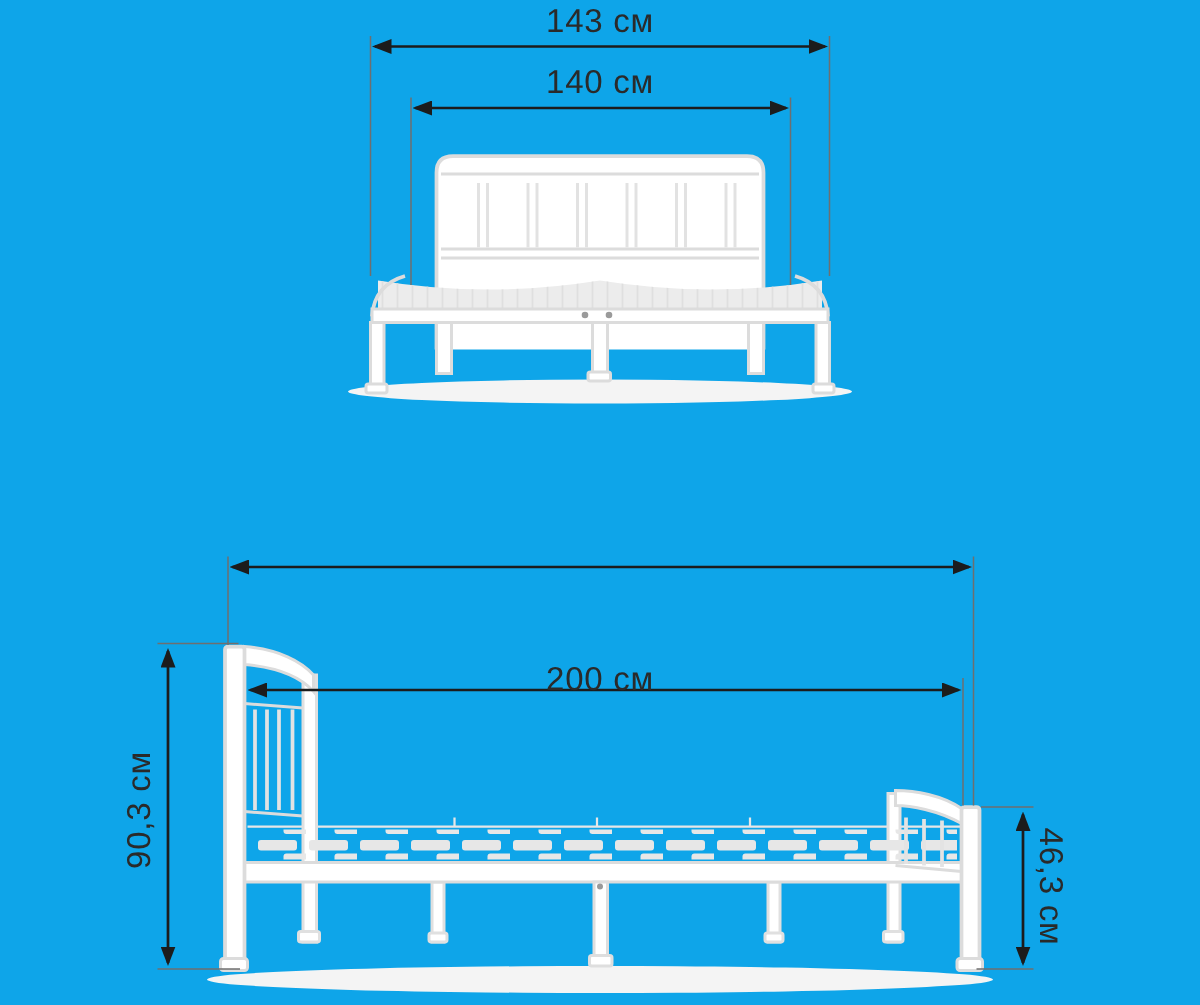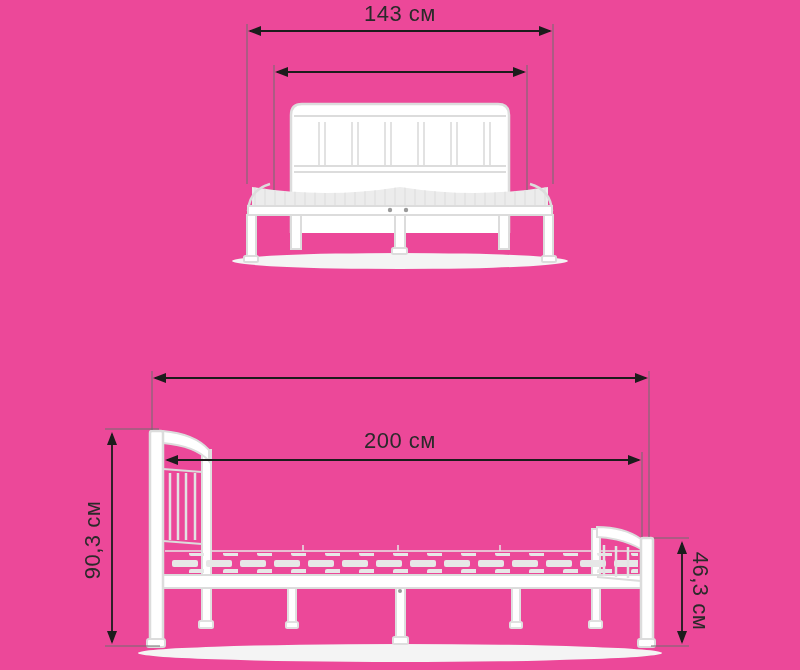--- a/index.html
+++ b/index.html
@@ -1,17 +1,17 @@
 <!DOCTYPE html>
 <html><head>
 <meta charset="utf-8">
 <style>
   html,body{margin:0;padding:0;background:#fff;}
   #canvas{
-    position:relative;width:800px;height:670px;background:#ec4899;
+    position:relative;width:800px;height:670px;background:#0ea5e9;
     font-family:"Liberation Sans","DejaVu Sans",sans-serif;overflow:hidden;
   }
   #artwork{position:absolute;left:0;top:0;}
   .dim-label{
     position:absolute;font-size:22px;color:#2a2a2a;letter-spacing:.5px;
     text-align:center;white-space:nowrap;line-height:26px;
   }
   .dim-label.vert-left{transform:rotate(-90deg);transform-origin:center center;}
   .dim-label.vert-right{transform:rotate(90deg);transform-origin:center center;}
 </style>
@@ -149,20 +149,21 @@
         <line x1="155" y1="378" x2="646" y2="378" marker-start="url(#arrow)" marker-end="url(#arrow)"></line>
         <line x1="167" y1="460" x2="639" y2="460" marker-start="url(#arrow)" marker-end="url(#arrow)"></line>
         <line x1="112" y1="434" x2="112" y2="642" marker-start="url(#arrow)" marker-end="url(#arrow)"></line>
         <line x1="682" y1="543" x2="682" y2="642" marker-start="url(#arrow)" marker-end="url(#arrow)"></line>
       </g>
     </g>
   </svg>
 
   <div class="dim-label" style="left:300px;top:1px;width:200px;">143 см</div>
 
+  <div class="dim-label" style="left:300px;top:42px;width:200px;">140 см</div>
 
 
-  <div class="dim-label" style="left:300px;top:428px;width:200px;">200 см</div>
+  <div class="dim-label" style="left:300px;top:440px;width:200px;">200 см</div>
 
   <div class="dim-label vert-left" style="left:33px;top:527px;width:120px;">90,3 см</div>
 
   <div class="dim-label vert-right" style="left:640px;top:578px;width:120px;">46,3 см</div>
 </div>
 
 </body></html>

